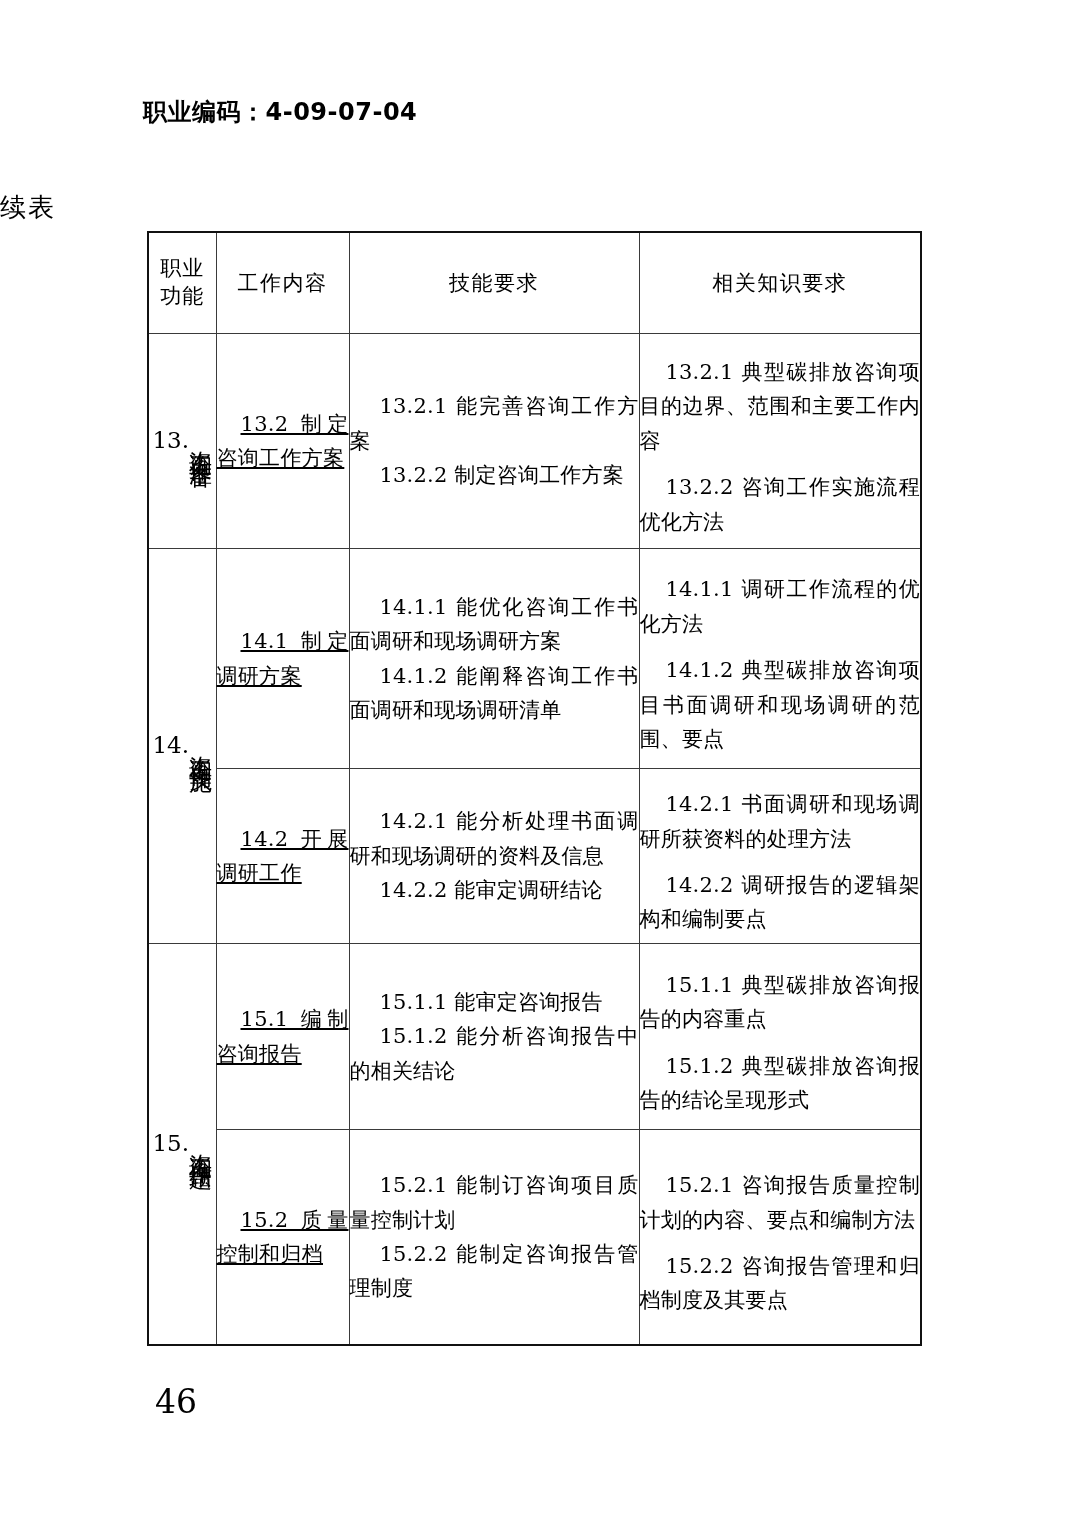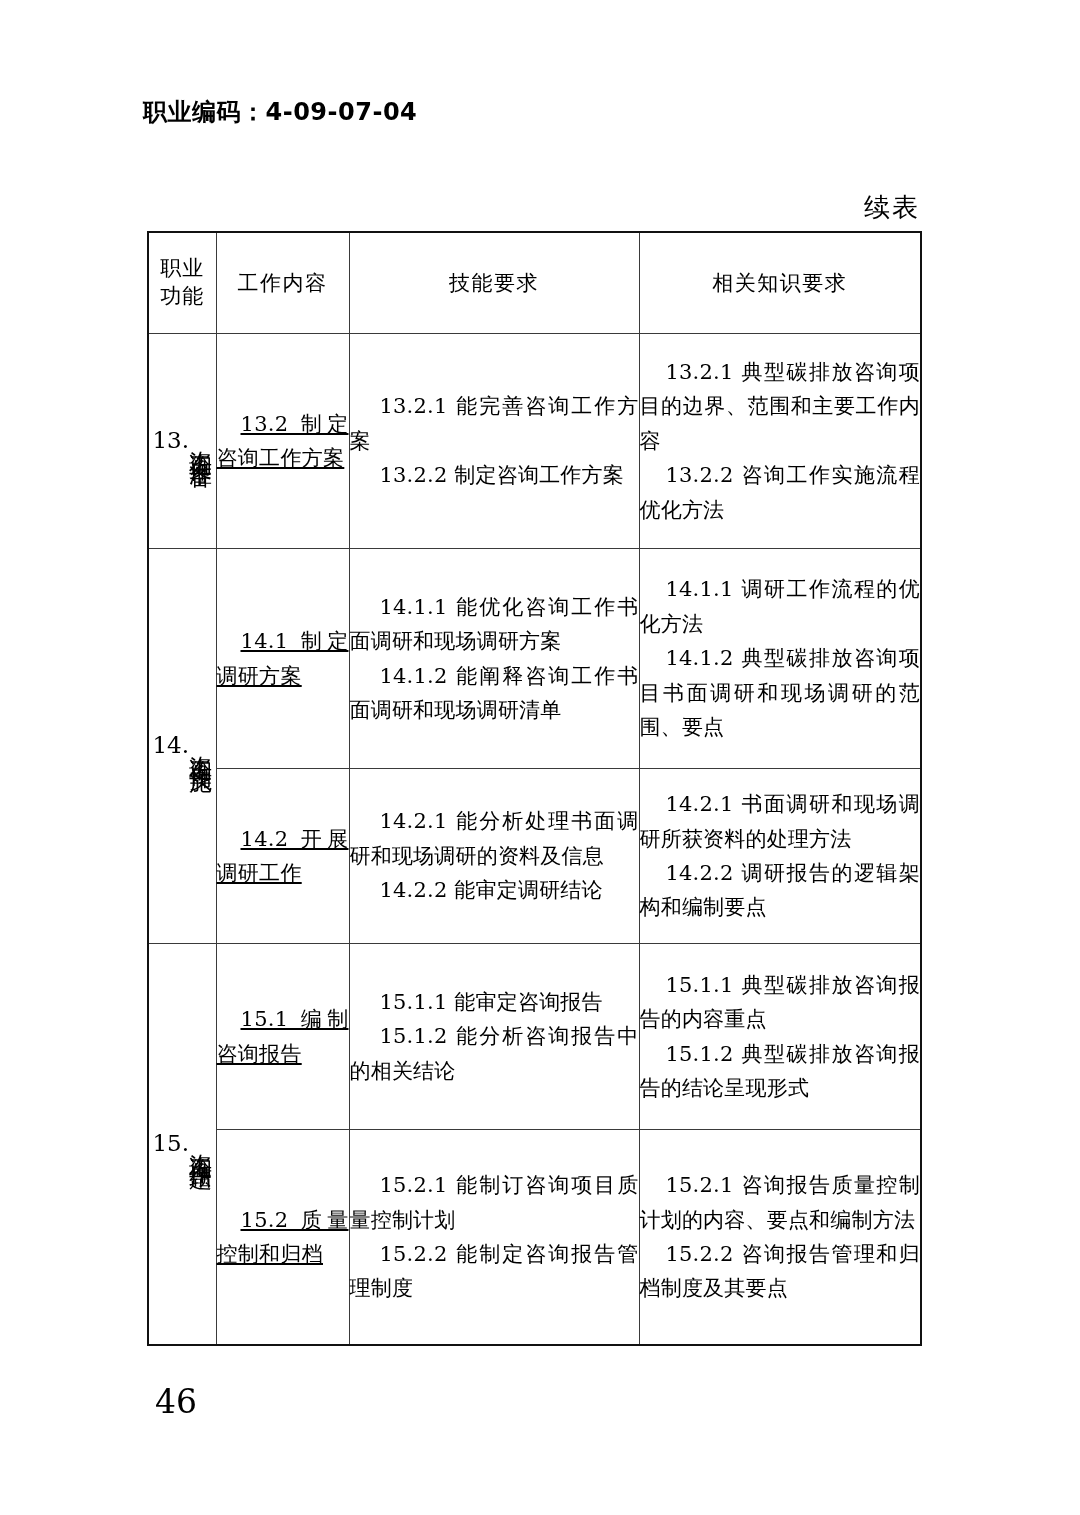--- a/index.html
+++ b/index.html
@@ -35,21 +35,20 @@
     letter-spacing: 0.5px;
     white-space: nowrap;
   }
 
   
   .cont-caption {
     position: absolute;
     left: 0;
     top: 190px;
     width: 920px;
-    text-align: right;
     font-size: 26px;
     font-family: "DejaVu Serif", "Liberation Serif", serif;
     letter-spacing: 2px;
   }
 
   
   .table-wrap {
     position: absolute;
     left: 147px;
     top: 231px;
@@ -134,20 +133,21 @@
   .item {
     text-indent: 30px;
     text-align: justify;
     text-align-last: left;
     font-size: 21px;
     line-height: 1.64;
     letter-spacing: 0.2px;
   }
   .itemcell.k .item {
     text-indent: 26px;
+    margin-top: 12px;
   }
 
   
   .r-13 td { height: 214px; }
   .r-141 td { height: 219px; }
   .r-142 td { height: 174px; }
   .r-151 td { height: 185px; }
   .r-152 td { height: 214px; }
 
   

